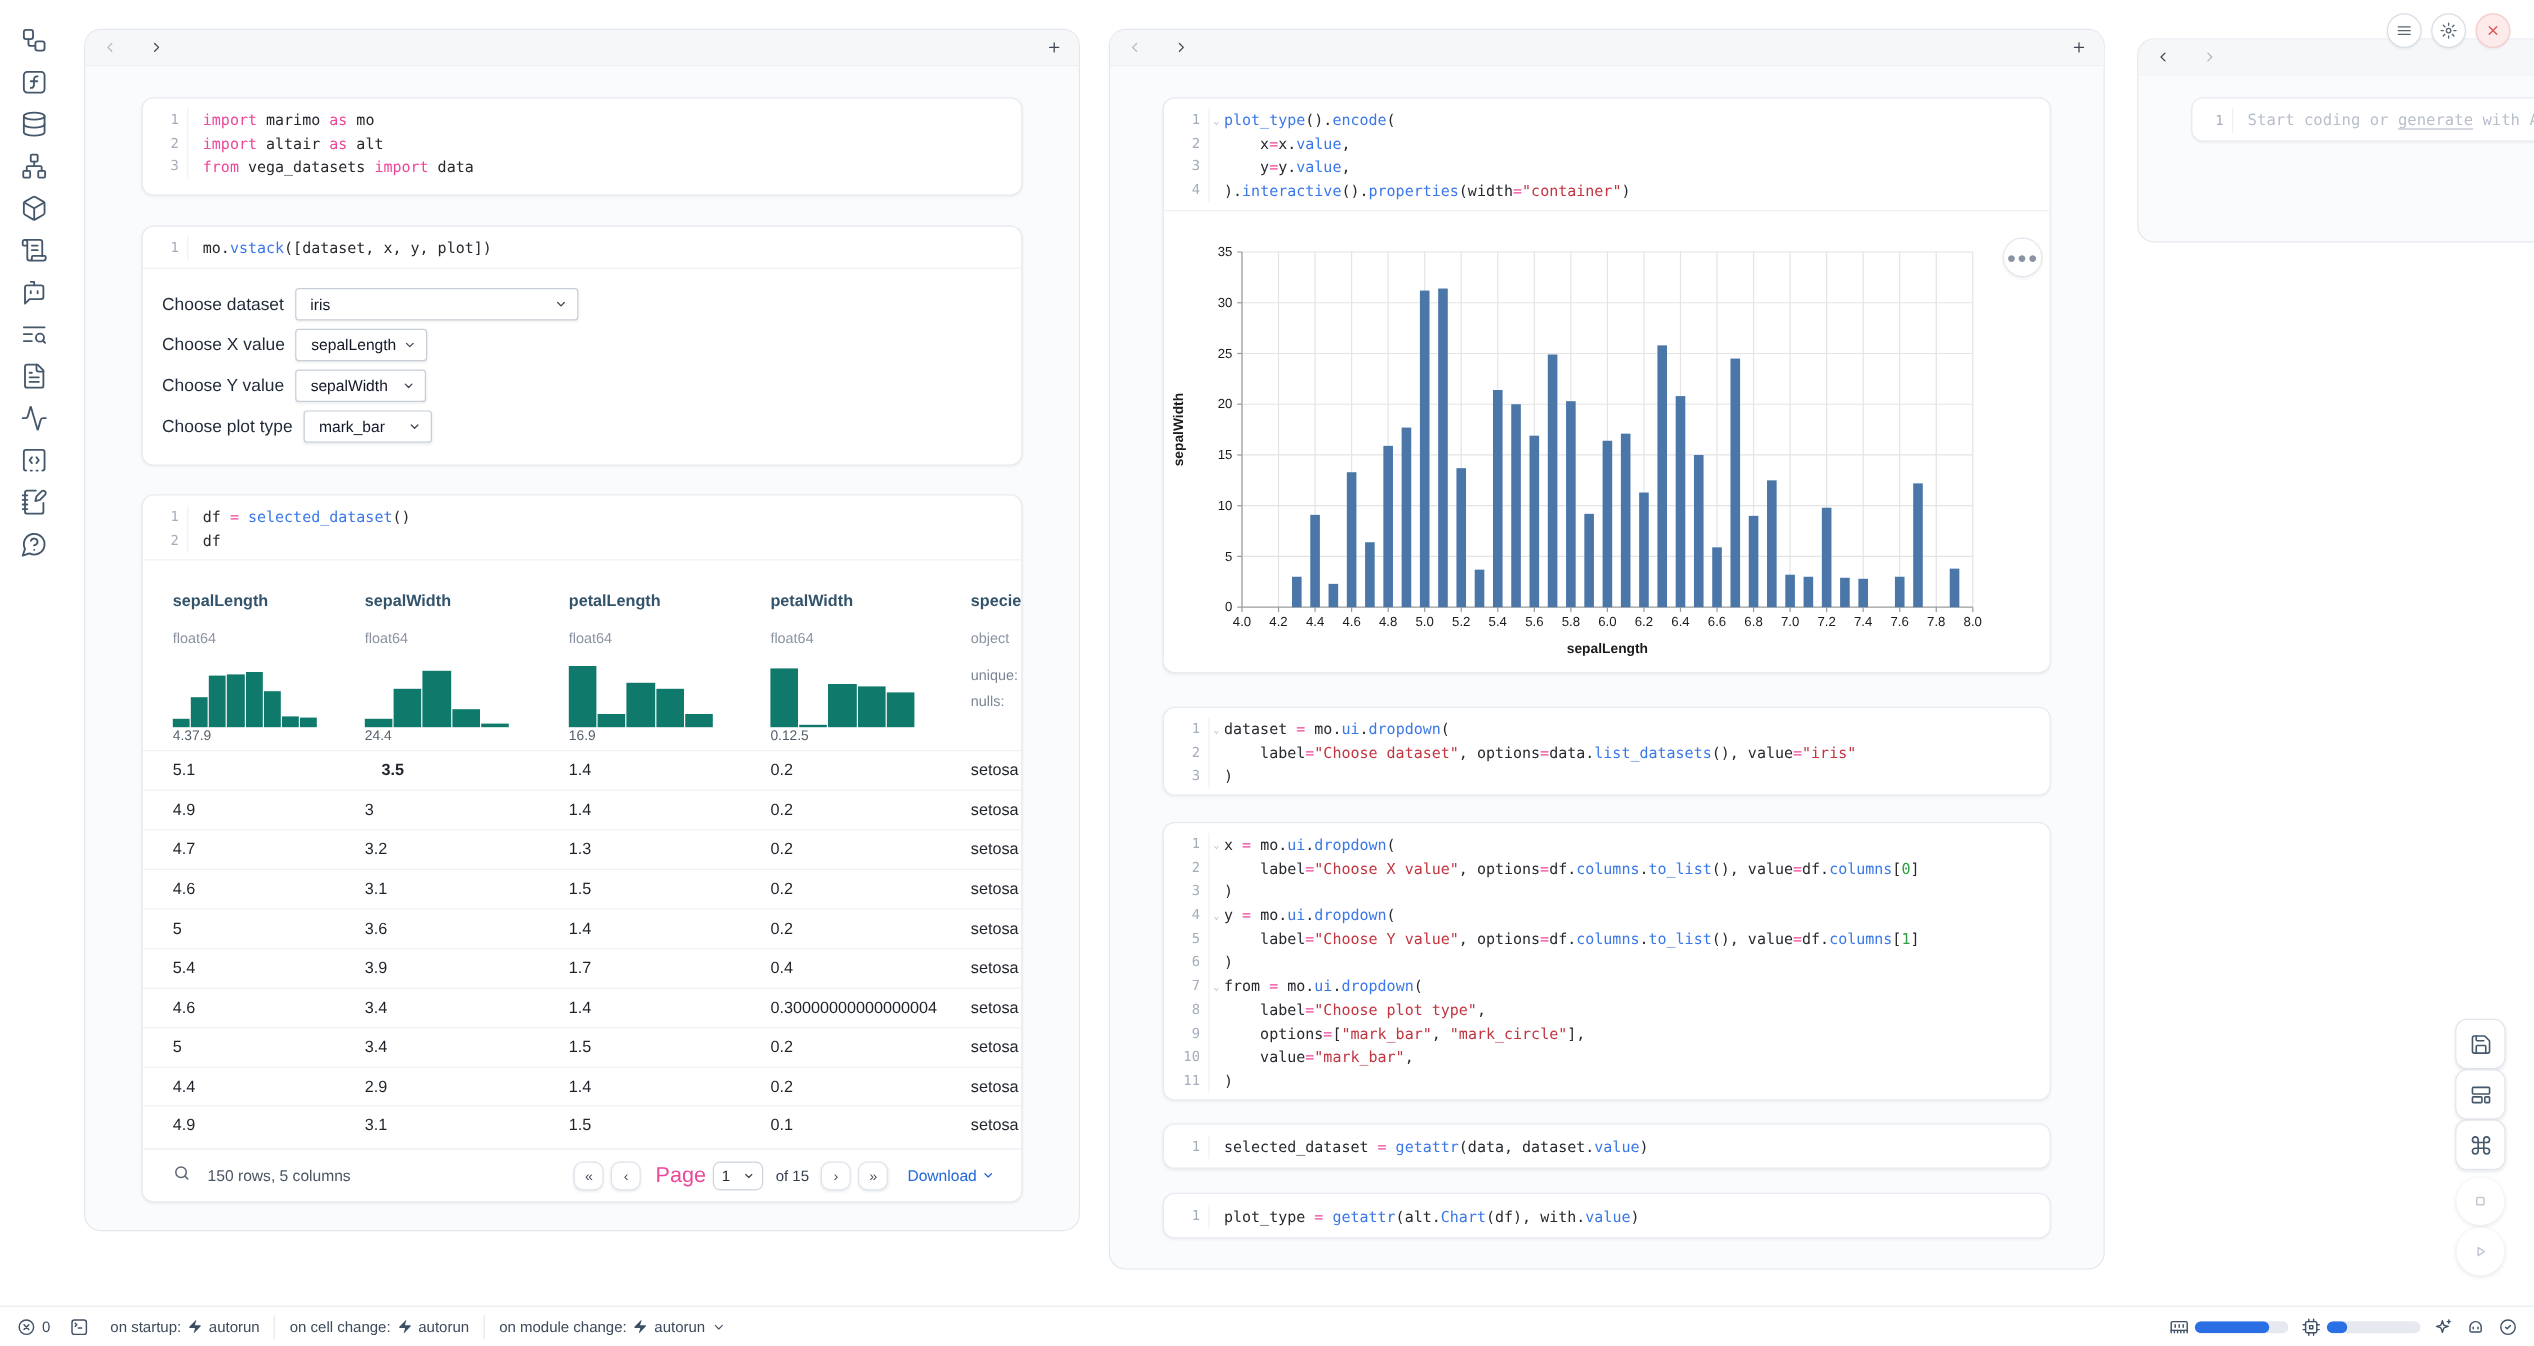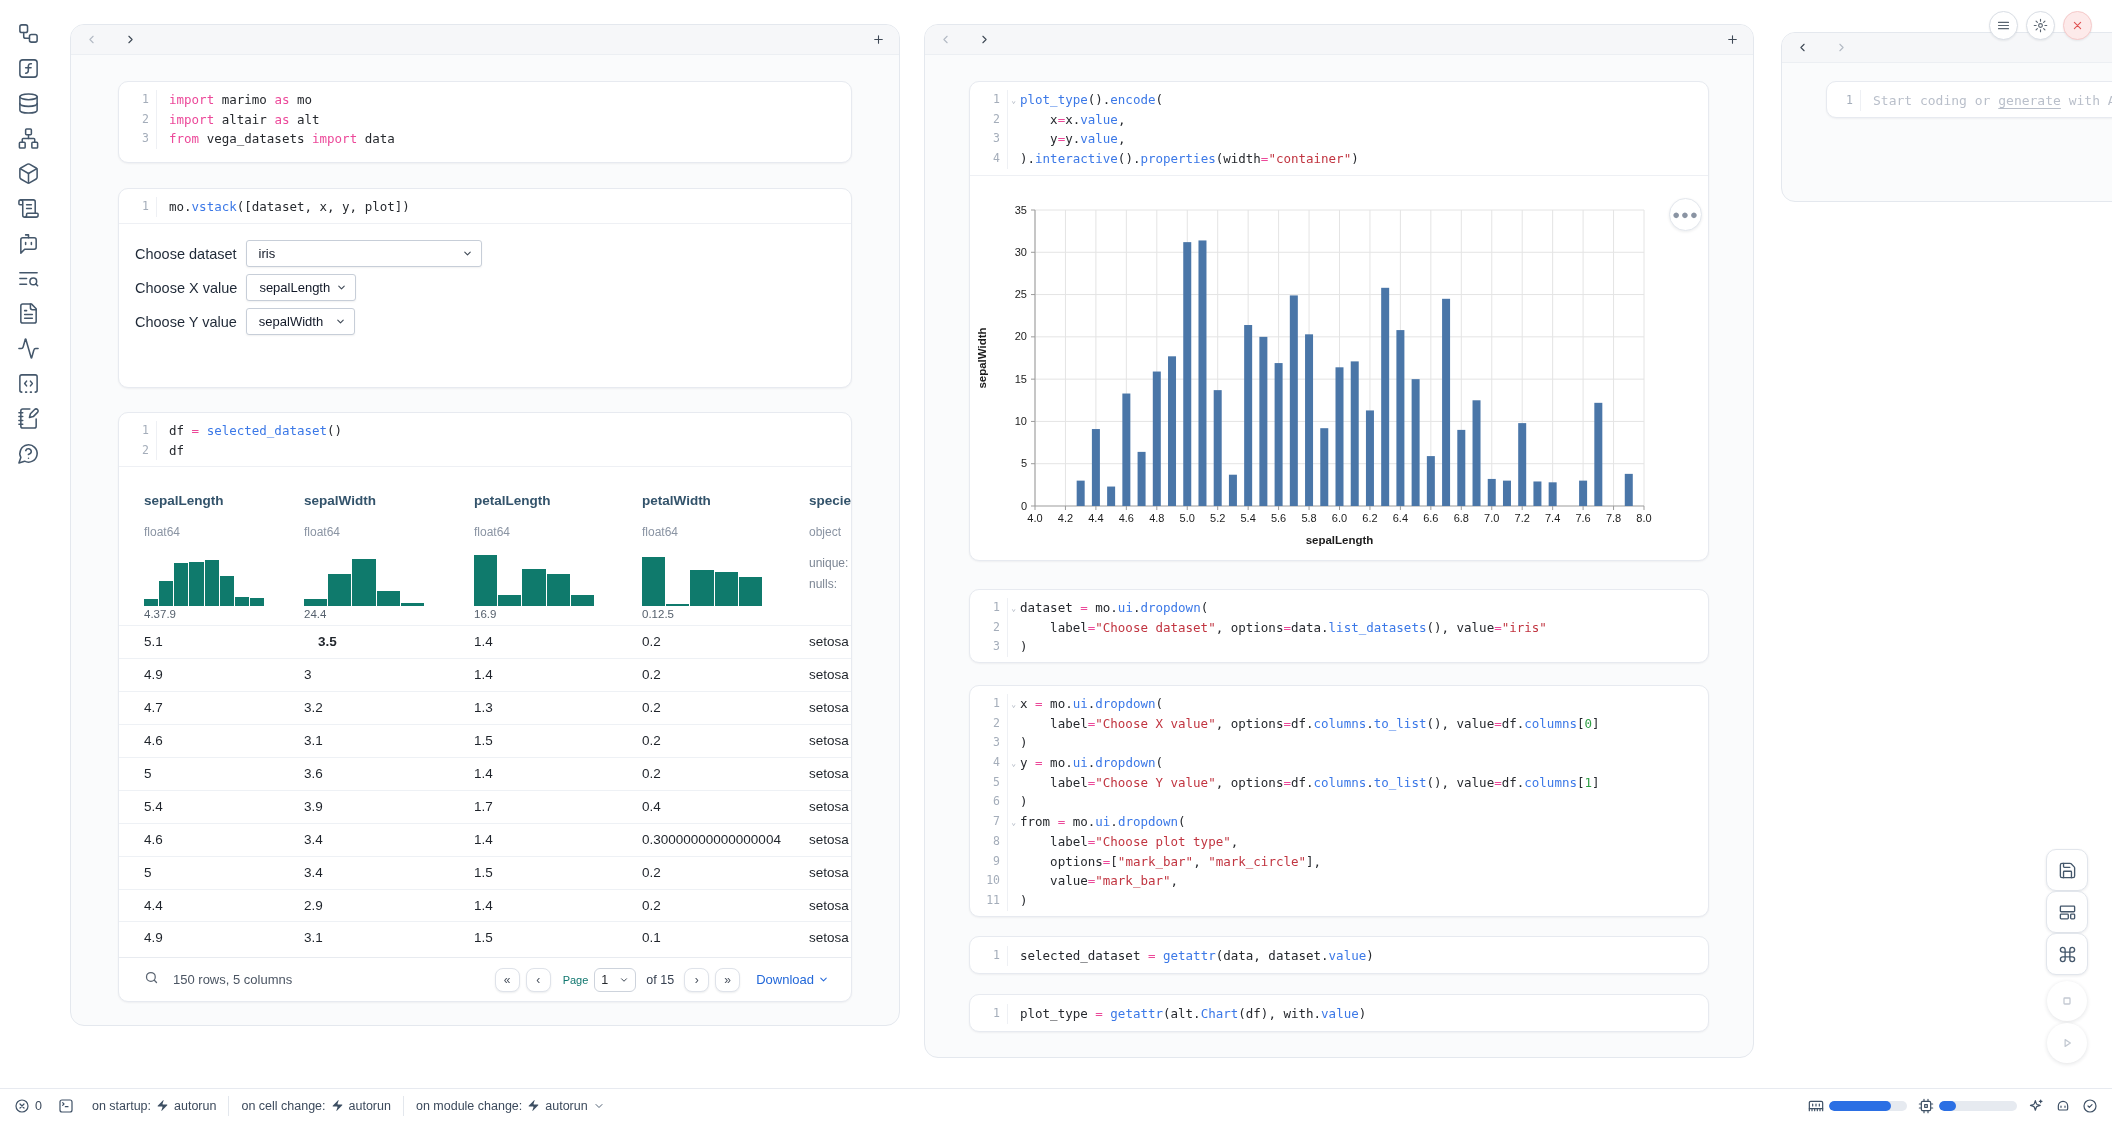--- a/index.html
+++ b/index.html
@@ -54,21 +54,21 @@
   .col-stats { font-size:12px; color:#7c8694; margin-top:14px; line-height:21px; white-space:nowrap; }
   .tbl-body .trow { position:relative; height:32.9px; border-top:1px solid #eef1f5; }
   .trow span { position:absolute; line-height:32.9px; font-size:13.5px; color:#1f242b; white-space:nowrap; }
   .tbl-footer { position:absolute; left:0; right:0; bottom:0; height:44px; border-top:1px solid #e8ebf0;
                 display:flex; align-items:center; padding:0 22px 0 25px; }
   .tbl-footer .search-ic svg { width:15px; height:15px; stroke:#5b6572; stroke-width:2; fill:none; stroke-linecap:round; }
   .tbl-summary { font-size:13px; color:#4b5563; margin-left:14px; }
   .pgbtn { width:25px; height:24px; border:1px solid #dfe3ea; border-radius:8px; background:#fff;
            box-shadow:0 1px 2px rgba(16,24,40,.08); display:flex; align-items:center; justify-content:center;
            font-size:12px; color:#49525e; cursor:pointer; margin-left:6px; }
-  .pg-label { font-size:11px; color:#0f766e; margin:0 6px 0 12px; }
+  .pg-label { font-size:18px; color:#ec4899; margin:0 6px 0 12px; }
   .pg-select { width:42px; height:24px; border:1px solid #cdd3dc; border-radius:6px; background:#fff; font-size:12.5px;
                display:flex; align-items:center; justify-content:space-between; padding:0 6px; cursor:pointer; }
   .pg-select svg { width:10px; height:10px; stroke:#3f4956; stroke-width:2.4; fill:none; stroke-linecap:round; stroke-linejoin:round; }
   .pg-of { font-size:12.5px; color:#374151; margin:0 4px 0 10px; }
   .download { font-size:13px; color:#2368d9; margin-left:16px; display:flex; align-items:center; gap:4px; cursor:pointer; }
   .download svg { width:11px; height:11px; stroke:#2368d9; stroke-width:2.2; fill:none; stroke-linecap:round; stroke-linejoin:round; }
 
   
   .chart-wrap { position:relative; }
   .chart-actions { position:absolute; right:6px; top:22px; width:33px; height:33px; border-radius:50%;
@@ -262,20 +262,29 @@
               <span>sepalLength</span>
               <svg viewBox="0 0 24 24">
                 <path d="m6 9 6 6 6-6"></path>
               </svg>
             </span>
           </div>
           <div class="ctl-row">
             <span class="ctl-label">Choose Y value</span>
             <span class="dropdown" style="width: 109px;">
               <span>sepalWidth</span>
+              <svg viewBox="0 0 24 24">
+                <path d="m6 9 6 6 6-6"></path>
+              </svg>
+            </span>
+          </div>
+          <div class="ctl-row">
+            <span class="ctl-label">Choose plot type</span>
+            <span class="dropdown" style="width: 107px;">
+              <span>mark_bar</span>
               <svg viewBox="0 0 24 24">
                 <path d="m6 9 6 6 6-6"></path>
               </svg>
             </span>
           </div>
         </div>
     </div>
 
     <div class="cell" style="left:47px; top:387px; width:734px; height:590px;">
       <div class="code code-divider">

